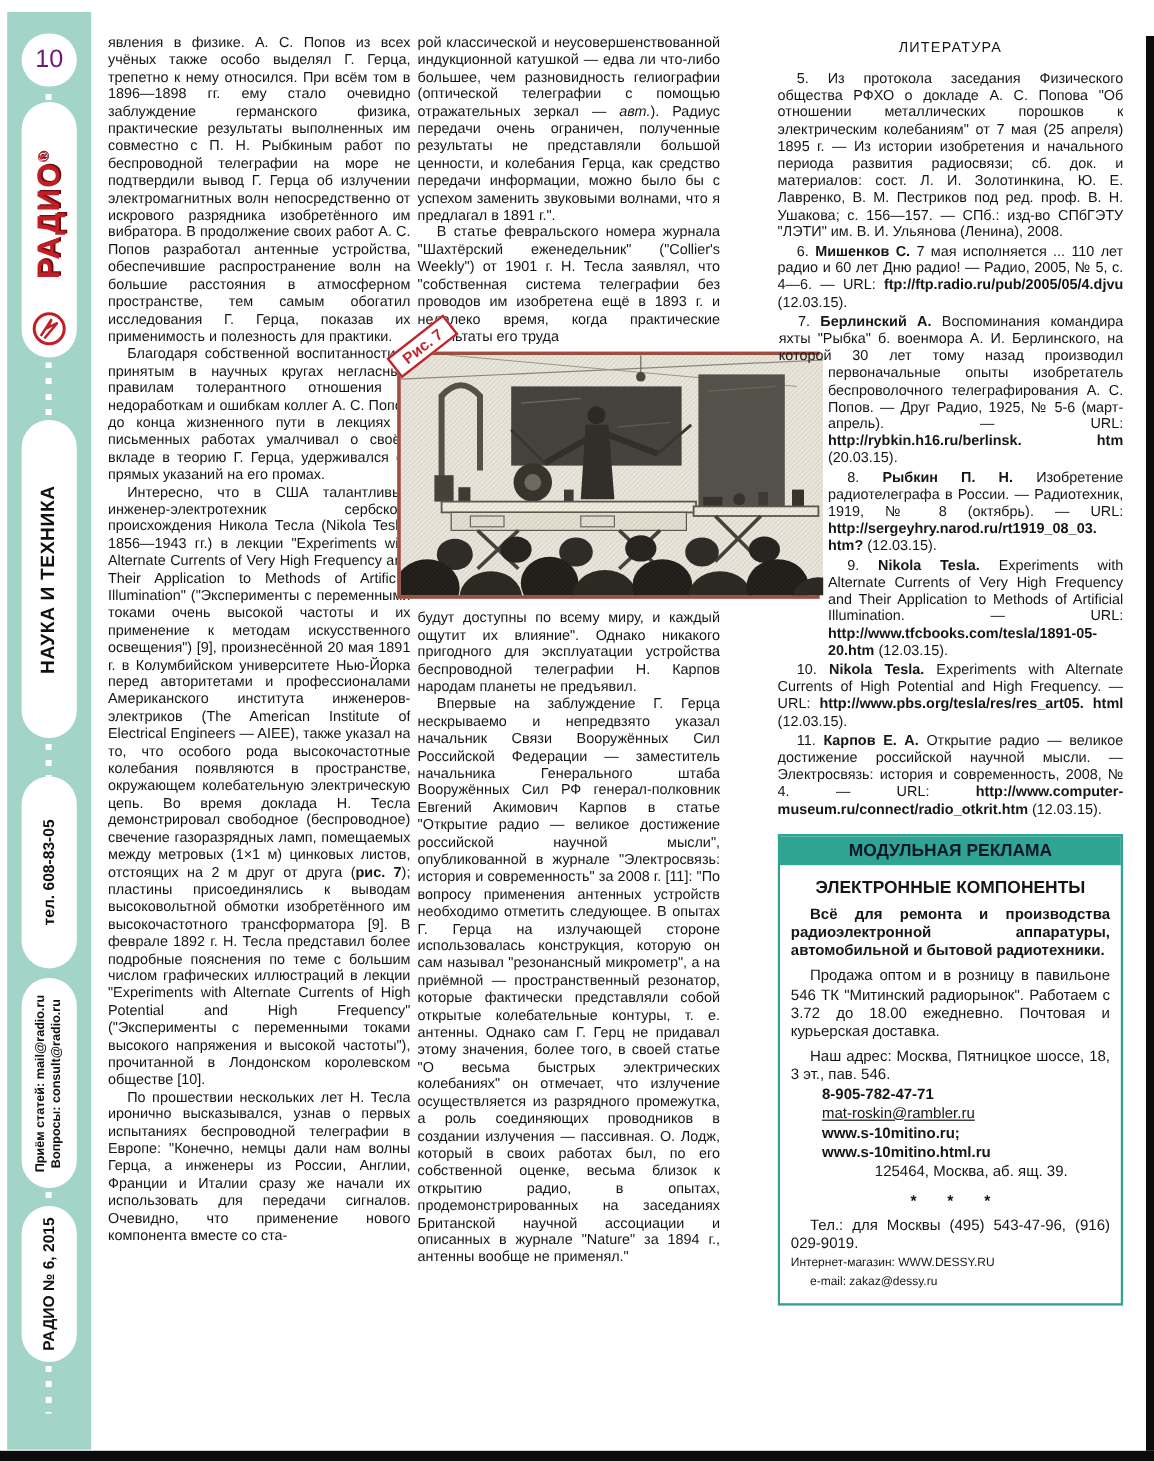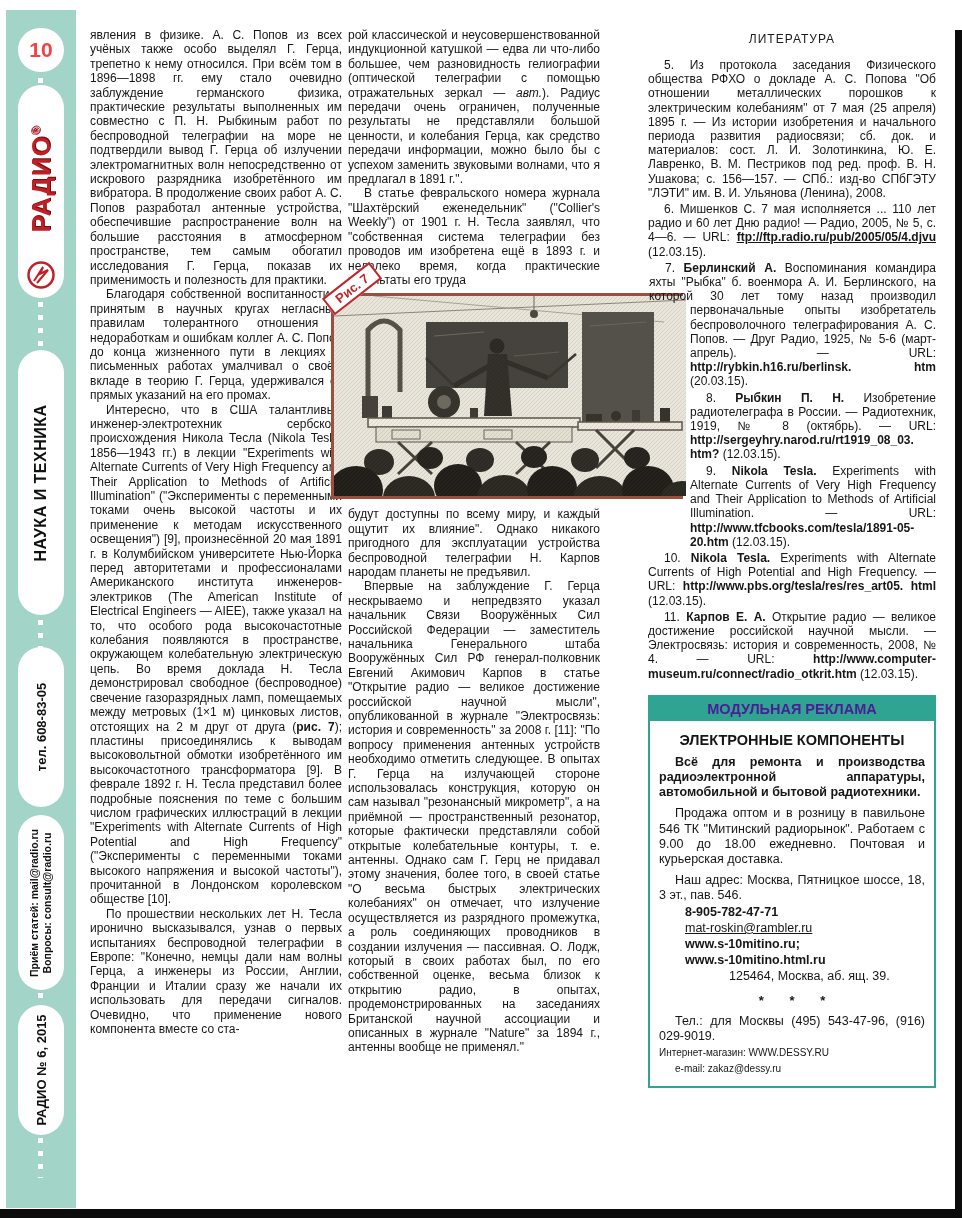--- a/index.html
+++ b/index.html
@@ -10,21 +10,21 @@
   .bar-bottom{position:absolute;left:0;top:1209px;width:962px;height:9px;background:#0c0c0c;}
   .bar-right{position:absolute;left:955px;top:30px;width:7px;height:1179px;background:#0c0c0c;}
 
   
   .sidebar{position:absolute;left:6px;top:10px;width:70px;height:1198px;background:#a3d4c8;}
   .pill{position:absolute;left:12px;width:46px;background:#ffffff;border-radius:23px;}
   .rotwrap{position:absolute;left:50%;top:50%;transform:translate(-50%,-50%) rotate(-90deg);
            white-space:nowrap;text-align:center;}
   .pg-pill{top:18px;height:44px;border-radius:22px;}
   .pg-num{position:absolute;left:0;top:0;width:100%;height:100%;display:flex;align-items:center;
-          justify-content:center;font-size:21px;font-weight:bold;color:#ef4444;}
+          justify-content:center;font-size:21px;font-weight:normal;color:#701a75;}
   .logo-pill{top:75px;height:213px;}
   .logo-text{font-size:26px;font-weight:800;color:#c01f25;letter-spacing:1px;
              text-shadow:1px 1px 0 #6e0d12;}
   .logo-reg{font-size:12px;vertical-align:super;}
   .logo-emblem{position:absolute;left:50%;bottom:4px;transform:translateX(-50%);}
   .sec-pill{top:340px;height:265px;}
   .sec-text{font-size:16px;font-weight:bold;color:#101010;letter-spacing:0.5px;}
   .tel-pill{top:637px;height:160px;}
   .tel-text{font-size:13px;font-weight:bold;color:#101010;}
   .mail-pill{top:805px;height:175px;}
@@ -55,21 +55,21 @@
   .fig-label{position:absolute;left:-9px;top:-15px;transform:rotate(-38deg);
              background:#ffffff;border:2px solid #c0262c;color:#c0262c;
              font-weight:bold;font-size:13px;padding:0 9px;line-height:17px;}
 
   
   .fl1{float:left;width:1px;height:56px;}
   .fl2{float:left;clear:left;width:42px;height:220px;}
 
   
   .adbox{border:2px solid #2fa492;margin-top:14px;background:#ffffff;}
-  .adhead{background:#2fa492;color:#4c1d95;font-weight:bold;text-align:center;
+  .adhead{background:#2fa492;color:#0f172a;font-weight:bold;text-align:center;
           font-size:14.5px;padding:4px 0;}
   .adbody{padding:8px 9px 10px;}
   .adtitle{font-weight:bold;text-align:center;font-size:14.5px;line-height:18px;margin:2px 0;}
   .adp{margin:6px 0 0;text-align:justify;font-size:12.5px;line-height:15.2px;}
   .adcontact{margin:1px 0 0;padding-left:26px;font-weight:bold;font-size:12.5px;line-height:15.2px;}
   .stars{text-align:center;font-weight:bold;word-spacing:22px;margin:8px 0 6px;font-size:13px;}
   .adkits{font-weight:bold;text-align:center;font-size:13px;line-height:16px;margin:0;}
   .adline{margin:1px 0 0;font-size:10px;line-height:15.2px;}
   .adline-ind{padding-left:16px;}
 </style>
@@ -207,35 +207,35 @@
       <div class="fig-label">Рис. 7</div>
     </div>
 
     <p class="p"><span>будут доступны по всему миру, и каждый ощутит их влияние". Однако никакого пригодного для эксплуатации устройства беспроводной телеграфии Н. Карпов народам планеты не предъявил.</span></p>
     <p class="p ind"><span>Впервые на заблуждение Г. Герца нескрываемо и непредвзято указал начальник Связи Вооружённых Сил Российской Федерации — заместитель начальника Генерального штаба Вооружённых Сил РФ генерал-полковник Евгений Акимович Карпов в статье "Открытие радио — великое достижение российской научной мысли", опубликованной в журнале "Электросвязь: история и современность" за 2008 г. [11]: "По вопросу применения антенных устройств необходимо отметить следующее. В опытах Г. Герца на излучающей стороне использовалась конструкция, которую он сам называл "резонансный микрометр", а на приёмной — пространственный резонатор, которые фактически представляли собой открытые колебательные контуры, т. е. антенны. Однако сам Г. Герц не придавал этому значения, более того, в своей статье "О весьма быстрых электрических колебаниях" он отмечает, что излучение осуществляется из разрядного промежутка, а роль соединяющих проводников в создании излучения — пассивная. О. Лодж, который в своих работах был, по его собственной оценке, весьма близок к открытию радио, в опытах, продемонстрированных на заседаниях Британской научной ассоциации и описанных в журнале "Nature" за 1894 г., антенны вообще не применял."</span></p>
   </div>
 
   <div class="col col3">
     <div class="lit-head">ЛИТЕРАТУРА</div>
     <p class="ref"><span>5. Из протокола заседания Физического общества РФХО о докладе А. С. Попова "Об отношении металлических порошков к электрическим колебаниям" от 7 мая (25 апреля) 1895 г. — Из истории изобретения и начального периода развития радиосвязи; сб. док. и материалов: сост. Л. И. Золотинкина, Ю. Е. Лавренко, В. М. Пестриков под ред. проф. В. Н. Ушакова; с. 156—157. — СПб.: изд-во СПбГЭТУ "ЛЭТИ" им. В. И. Ульянова (Ленина), 2008.</span></p>
-    <p class="ref"><span>6. </span><span style="font-weight: normal;">Мишенков С.</span><span> 7 мая исполняется ... 110 лет радио и 60 лет Дню радио! — Радио, 2005, № 5, с. 4—6. — URL: </span><span style="font-weight: bold; text-decoration: underline;">ftp://ftp.radio.ru/pub/2005/05/4.djvu</span><span> (12.03.15).</span></p>
+    <p class="ref"><span>6. </span><span style="font-weight: bold;">Мишенков С.</span><span> 7 мая исполняется ... 110 лет радио и 60 лет Дню радио! — Радио, 2005, № 5, с. 4—6. — URL: </span><span style="font-weight: bold;">ftp://ftp.radio.ru/pub/2005/05/4.djvu</span><span> (12.03.15).</span></p>
     <p class="ref"><span class="fl1"></span><span class="fl2"></span><span><span>7. </span><span style="font-weight: bold;">Берлинский А.</span><span> Воспоминания командира яхты "Рыбка" б. военмора А. И. Берлинского, на которой 30 лет тому назад производил первоначальные опыты изобретатель беспроволочного телеграфирования А. С. Попов. — Друг Радио, 1925, № 5-6 (март-апрель). — URL: </span><span style="font-weight: bold;">http://rybkin.h16.ru/berlinsk. htm</span><span> (20.03.15).</span></span></p>
     <p class="ref"><span>8. </span><span style="font-weight: bold;">Рыбкин П. Н.</span><span> Изобретение радиотелеграфа в России. — Радиотехник, 1919, № 8 (октябрь). — URL: </span><span style="font-weight: bold;">http://sergeyhry.narod.ru/rt1919_08_03. htm?</span><span> (12.03.15).</span></p>
     <p class="ref"><span>9. </span><span style="font-weight: bold;">Nikola Tesla.</span><span> Experiments with Alternate Currents of Very High Frequency and Their Application to Methods of Artificial Illumination. — URL: </span><span style="font-weight: bold;">http://www.tfcbooks.com/tesla/1891-05-20.htm</span><span> (12.03.15).</span></p>
     <p class="ref"><span>10. </span><span style="font-weight: bold;">Nikola Tesla.</span><span> Experiments with Alternate Currents of High Potential and High Frequency. — URL: </span><span style="font-weight: bold;">http://www.pbs.org/tesla/res/res_art05. html</span><span> (12.03.15).</span></p>
     <p class="ref"><span>11. </span><span style="font-weight: bold;">Карпов Е. А.</span><span> Открытие радио — великое достижение российской научной мысли. — Электросвязь: история и современность, 2008, № 4. — URL: </span><span style="font-weight: bold;">http://www.computer-museum.ru/connect/radio_otkrit.htm</span><span> (12.03.15).</span></p>
 
     <div class="adbox">
       <div class="adhead">МОДУЛЬНАЯ РЕКЛАМА</div>
       <div class="adbody">
         <div class="adtitle">
           <div>ЭЛЕКТРОННЫЕ КОМПОНЕНТЫ</div>
         </div>
         <p class="adp ind"><span style="font-weight: bold;">Всё для ремонта и производства радиоэлектронной аппаратуры, автомобильной и бытовой радиотехники.</span></p>
-        <p class="adp ind"><span>Продажа оптом и в розницу в павильоне 546 ТК "Митинский радиорынок". Работаем с 9.00 до 18.00 ежедневно. Почтовая и курьерская доставка.</span></p>
+        <p class="adp ind"><span>Продажа оптом и в розницу в павильоне 546 ТК "Митинский радиорынок". Работаем с 3.72 до 18.00 ежедневно. Почтовая и курьерская доставка.</span></p>
         <p class="adp ind"><span>Наш адрес: Москва, Пятницкое шоссе, 18, 3 эт., пав. 546.</span></p>
         <div class="adcontact"><span style="font-weight: bold;">8-905-782-47-71</span></div>
         <div class="adcontact"><span style="font-weight: normal; text-decoration: underline;">mat-roskin@rambler.ru</span></div>
         <div class="adcontact"><span style="font-weight: bold;">www.s-10mitino.ru;</span></div>
         <div class="adcontact"><span style="font-weight: bold;">www.s-10mitino.html.ru</span></div>
         <div class="adcontact"><span style="font-weight: normal; margin-left: 44px;">125464, Москва, аб. ящ. 39.</span></div>
         <div class="stars">* * *</div>
         <p class="adp ind"><span>Тел.: для Москвы (495) 543-47-96, (916) 029-9019.</span></p>
         <div class="adline"><span>Интернет-магазин: WWW.DESSY.RU</span></div>
         <div class="adline adline-ind"><span>e-mail: zakaz@dessy.ru</span></div>

